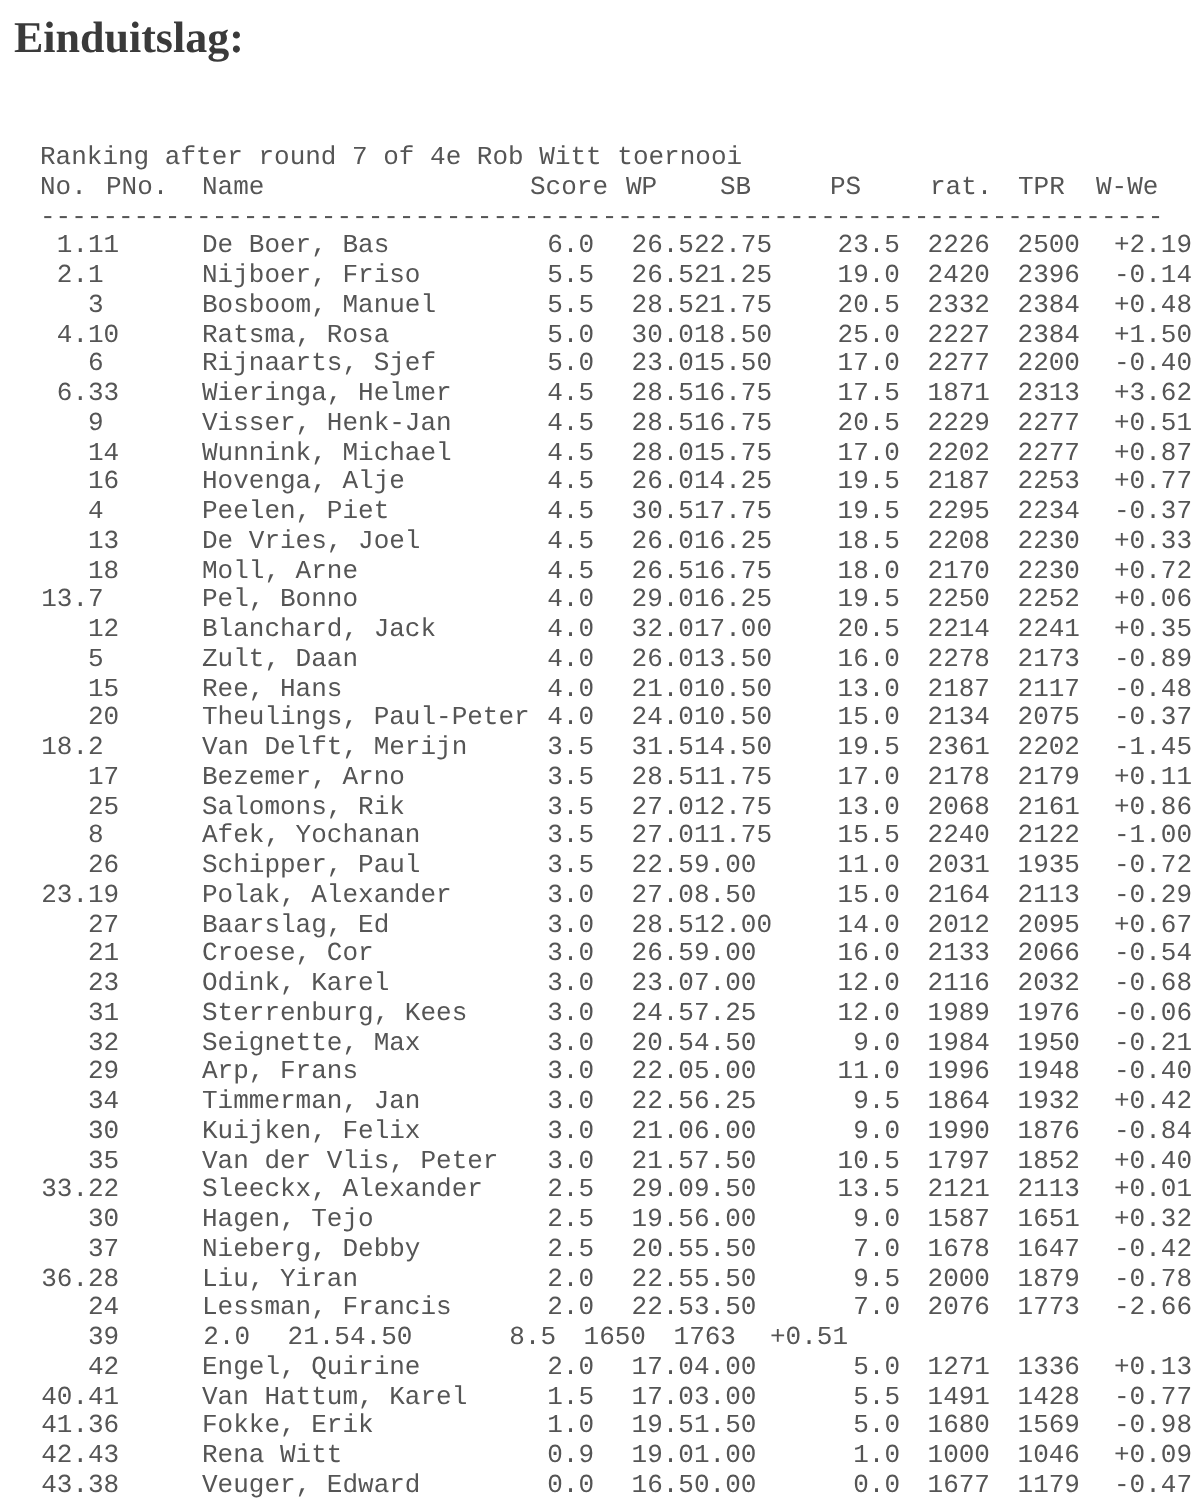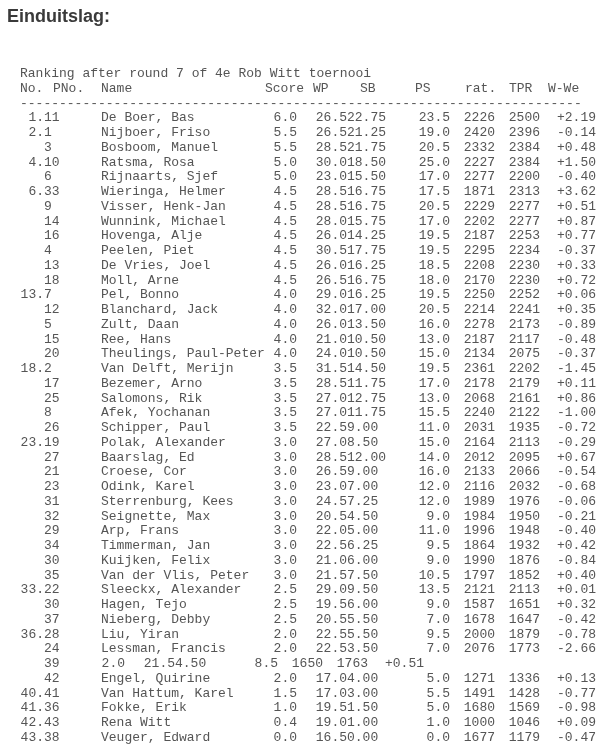--- a/index.html
+++ b/index.html
@@ -13,23 +13,23 @@
     width: 601px;
     font-family: "Liberation Sans", sans-serif;
   }
   .page {
     width: 601px;
     height: 749px;
     overflow: hidden;
     background: var(--bg);
   }
   .page-title {
-    font-family: Liberation Sans, sans-serif;
+    font-family: Liberation Serif, serif;
     font-weight: bold;
-    font-size: 18px;
+    font-size: 22px;
     color: var(--title-text);
     margin: 6px 0 0 7px;
     letter-spacing: 0px;
   }
   .ranking {
     margin: 40px 0 0 20px;
     font-family: "Liberation Mono", "DejaVu Sans Mono", monospace;
     font-size: 13px;
     color: var(--table-text);
   }
@@ -123,17 +123,17 @@
         <div class="line row"><span class="c c-no"></span><span class="c c-pno">35</span><span class="c c-name">Van der Vlis, Peter</span><span class="c c-score">3.0</span><span class="c c-wp">21.5</span><span class="c c-sb">7.50</span><span class="c c-ps">10.5</span><span class="c c-rat">1797</span><span class="c c-tpr">1852</span><span class="c c-wwe">+0.40</span></div>
         <div class="line row"><span class="c c-no">33.</span><span class="c c-pno">22</span><span class="c c-name">Sleeckx, Alexander</span><span class="c c-score">2.5</span><span class="c c-wp">29.0</span><span class="c c-sb">9.50</span><span class="c c-ps">13.5</span><span class="c c-rat">2121</span><span class="c c-tpr">2113</span><span class="c c-wwe">+0.01</span></div>
         <div class="line row"><span class="c c-no"></span><span class="c c-pno">30</span><span class="c c-name">Hagen, Tejo</span><span class="c c-score">2.5</span><span class="c c-wp">19.5</span><span class="c c-sb">6.00</span><span class="c c-ps">9.0</span><span class="c c-rat">1587</span><span class="c c-tpr">1651</span><span class="c c-wwe">+0.32</span></div>
         <div class="line row"><span class="c c-no"></span><span class="c c-pno">37</span><span class="c c-name">Nieberg, Debby</span><span class="c c-score">2.5</span><span class="c c-wp">20.5</span><span class="c c-sb">5.50</span><span class="c c-ps">7.0</span><span class="c c-rat">1678</span><span class="c c-tpr">1647</span><span class="c c-wwe">-0.42</span></div>
         <div class="line row"><span class="c c-no">36.</span><span class="c c-pno">28</span><span class="c c-name">Liu, Yiran</span><span class="c c-score">2.0</span><span class="c c-wp">22.5</span><span class="c c-sb">5.50</span><span class="c c-ps">9.5</span><span class="c c-rat">2000</span><span class="c c-tpr">1879</span><span class="c c-wwe">-0.78</span></div>
         <div class="line row"><span class="c c-no"></span><span class="c c-pno">24</span><span class="c c-name">Lessman, Francis</span><span class="c c-score">2.0</span><span class="c c-wp">22.5</span><span class="c c-sb">3.50</span><span class="c c-ps">7.0</span><span class="c c-rat">2076</span><span class="c c-tpr">1773</span><span class="c c-wwe">-2.66</span></div>
         <div class="line row"><span class="c c-no"></span><span class="c c-pno">39</span><span class="c c-score">2.0</span><span class="c c-wp">21.5</span><span class="c c-sb">4.50</span><span class="c c-ps">8.5</span><span class="c c-rat">1650</span><span class="c c-tpr">1763</span><span class="c c-wwe">+0.51</span></div>
         <div class="line row"><span class="c c-no"></span><span class="c c-pno">42</span><span class="c c-name">Engel, Quirine</span><span class="c c-score">2.0</span><span class="c c-wp">17.0</span><span class="c c-sb">4.00</span><span class="c c-ps">5.0</span><span class="c c-rat">1271</span><span class="c c-tpr">1336</span><span class="c c-wwe">+0.13</span></div>
         <div class="line row"><span class="c c-no">40.</span><span class="c c-pno">41</span><span class="c c-name">Van Hattum, Karel</span><span class="c c-score">1.5</span><span class="c c-wp">17.0</span><span class="c c-sb">3.00</span><span class="c c-ps">5.5</span><span class="c c-rat">1491</span><span class="c c-tpr">1428</span><span class="c c-wwe">-0.77</span></div>
         <div class="line row"><span class="c c-no">41.</span><span class="c c-pno">36</span><span class="c c-name">Fokke, Erik</span><span class="c c-score">1.0</span><span class="c c-wp">19.5</span><span class="c c-sb">1.50</span><span class="c c-ps">5.0</span><span class="c c-rat">1680</span><span class="c c-tpr">1569</span><span class="c c-wwe">-0.98</span></div>
-        <div class="line row"><span class="c c-no">42.</span><span class="c c-pno">43</span><span class="c c-name">Rena Witt</span><span class="c c-score">0.4</span><span class="c c-wp">19.0</span><span class="c c-sb">1.00</span><span class="c c-ps">1.0</span><span class="c c-rat">1000</span><span class="c c-tpr">1046</span><span class="c c-wwe">+0.09</span></div>
+        <div class="line row"><span class="c c-no">42.</span><span class="c c-pno">43</span><span class="c c-name">Rena Witt</span><span class="c c-score">0.9</span><span class="c c-wp">19.0</span><span class="c c-sb">1.00</span><span class="c c-ps">1.0</span><span class="c c-rat">1000</span><span class="c c-tpr">1046</span><span class="c c-wwe">+0.09</span></div>
         <div class="line row"><span class="c c-no">43.</span><span class="c c-pno">38</span><span class="c c-name">Veuger, Edward</span><span class="c c-score">0.0</span><span class="c c-wp">16.5</span><span class="c c-sb">0.00</span><span class="c c-ps">0.0</span><span class="c c-rat">1677</span><span class="c c-tpr">1179</span><span class="c c-wwe">-0.47</span></div>
       </div>
   </div>
 </div>
 
 </body></html>

